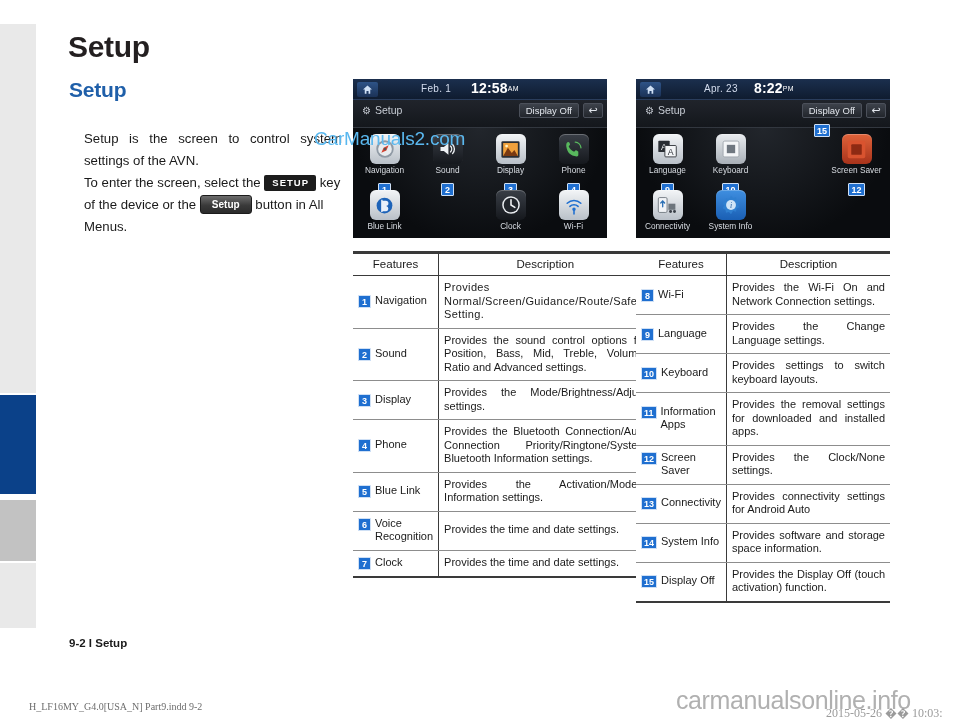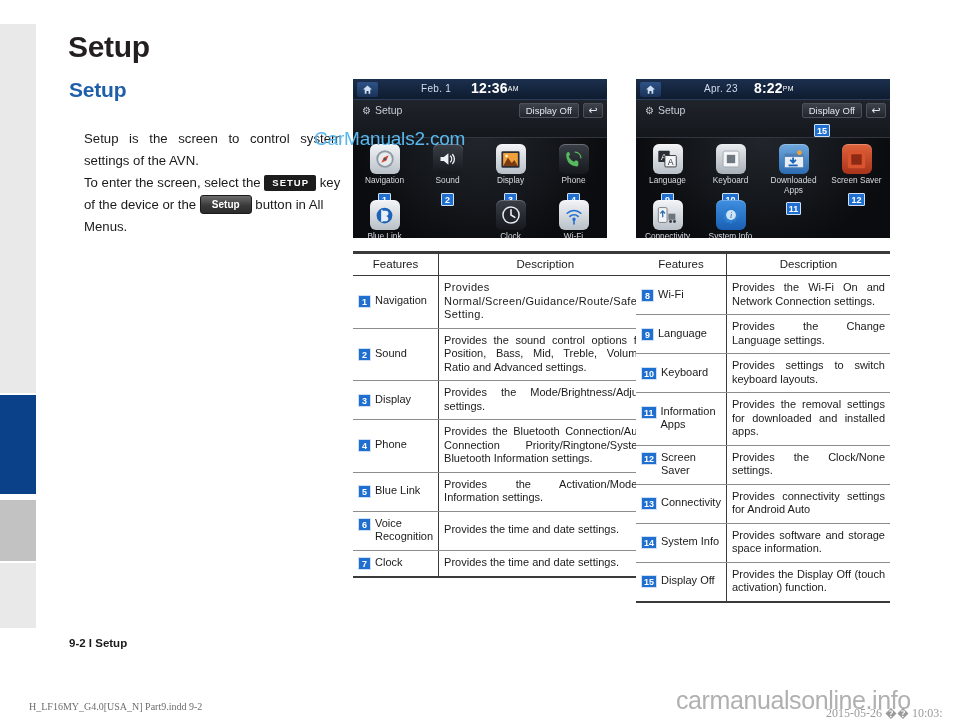--- a/index.html
+++ b/index.html
@@ -75,21 +75,21 @@
     position: absolute; left: 68px; top: 4px;
     font-size: 10px; color: #d3dced; letter-spacing: 0.3px;
   }
   .avn-time {
     position: absolute; left: 118px; top: 1px;
     font-size: 14px; color: #ffffff; font-weight: bold; letter-spacing: 0.2px;
   }
   .avn-ampm { font-size: 7px; font-weight: normal; vertical-align: 2px; }
 
   .avn-titlebar {
-    position: relative; height: 38px; width: 100%;
+    position: relative; height: 28px; width: 100%;
     background: linear-gradient(#20242b, #14171c);
     border-bottom: 1px solid #32373f;
   }
   .avn-title {
     position: absolute; left: 9px; top: 4px;
     font-size: 10.5px; color: #c7ccd4;
   }
   .avn-title .gear { margin-right: 4px; font-size: 10px; }
   .avn-dispoff {
     position: absolute; right: 28px; top: 3px;
@@ -226,21 +226,21 @@
   </div>
 
   <div class="avn one">
     <div class="avn-statusbar">
       <div class="avn-home">
         <svg viewBox="0 0 16 16">
             <path d="M8 2 L14.5 8 H12 V14 H9.5 V10 H6.5 V14 H4 V8 H1.5 Z" fill="#cfe0f5"></path>
           </svg>
       </div>
       <div class="avn-date">Feb.  1</div>
-      <div class="avn-time"><span>12:36</span><span class="avn-ampm">AM</span></div>
+      <div class="avn-time"><span>12:58</span><span class="avn-ampm">AM</span></div>
     </div>
     <div class="avn-titlebar">
       <div class="avn-title"><span class="gear">⚙</span><span>Setup</span></div>
       <div class="avn-dispoff">Display Off</div>
       <div class="avn-back">↩</div>
     </div>
     <div class="avn-grid" id="grid1">
         <div class="avn-cell" style="left: 0px; top: 6px;">
           <div class="avn-icon ic-nav">
             <svg width="22" height="22" viewBox="0 0 24 24">
@@ -352,33 +352,20 @@
         <div class="avn-cell" style="left: 63px; top: 6px;">
           <div class="avn-icon ic-kbd">
             <svg width="20" height="20" viewBox="0 0 24 24">
               <rect x="2.5" y="2.5" width="19" height="19" rx="2" fill="#f4f6f8" stroke="#9aa1a8"></rect>
               <rect x="7" y="7" width="10" height="10" fill="#6f7780"></rect>
             </svg>
           </div>
           <div class="avn-label">Keyboard</div>
           <div class="avn-badge"><span class="badge">10</span></div>
         </div>
-        <div class="avn-cell" style="left: 126px; top: 6px;">
-          <div class="avn-icon ic-dapp">
-            <svg width="22" height="21" viewBox="0 0 24 23">
-              <rect x="1.5" y="5.5" width="21" height="15" rx="1.5" fill="#e6edf5" stroke="#4f7fb5"></rect>
-              <rect x="1.5" y="5.5" width="21" height="3.2" fill="#4f7fb5"></rect>
-              <path d="M11 10v5m0 0l-2.6-2.6M11 15l2.6-2.6" stroke="#1d63b8" stroke-width="2" fill="none" stroke-linecap="round" stroke-linejoin="round"></path>
-              <rect x="6" y="17" width="10" height="2" fill="#1d63b8"></rect>
-              <circle cx="18" cy="4" r="2.6" fill="#f0a13c"></circle>
-            </svg>
-          </div>
-          <div class="avn-label">Downloaded<br>Apps</div>
-          <div class="avn-badge"><span class="badge">11</span></div>
-        </div>
         <div class="avn-cell" style="left: 189px; top: 6px;">
           <div class="avn-icon ic-saver">
             <svg width="21" height="21" viewBox="0 0 24 24">
               <rect x="2" y="2" width="20" height="20" rx="2" fill="#d9532f"></rect>
               <rect x="6" y="6" width="12" height="12" rx="1" fill="#8e2a13"></rect>
             </svg>
           </div>
           <div class="avn-label">Screen Saver</div>
           <div class="avn-badge"><span class="badge">12</span></div>
         </div>

